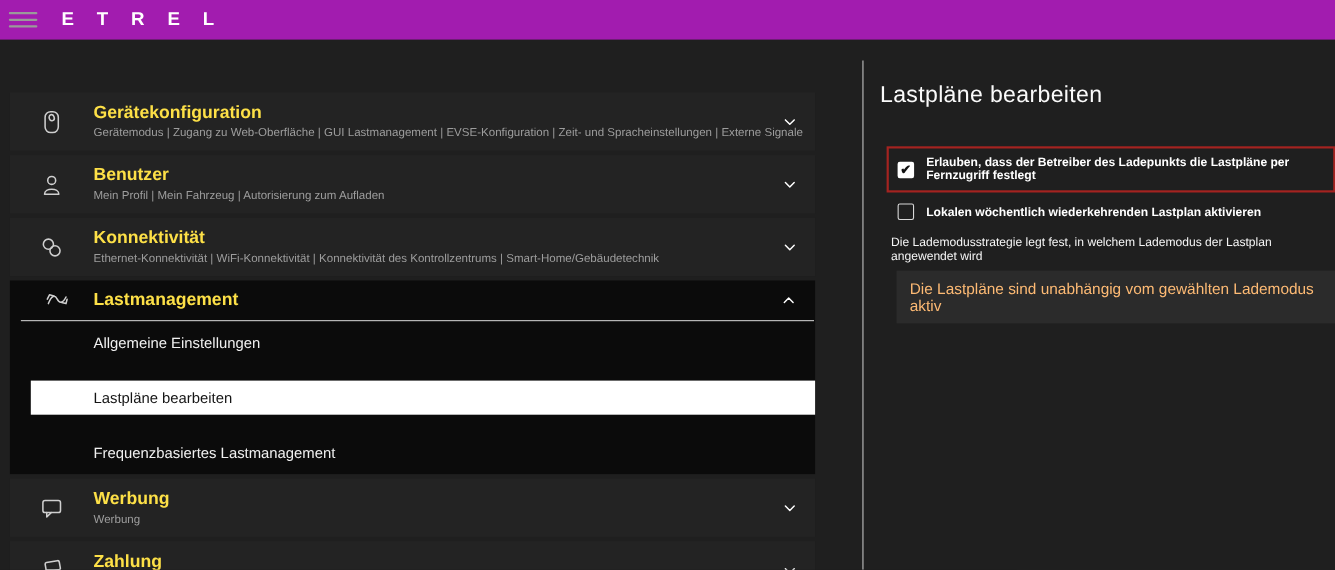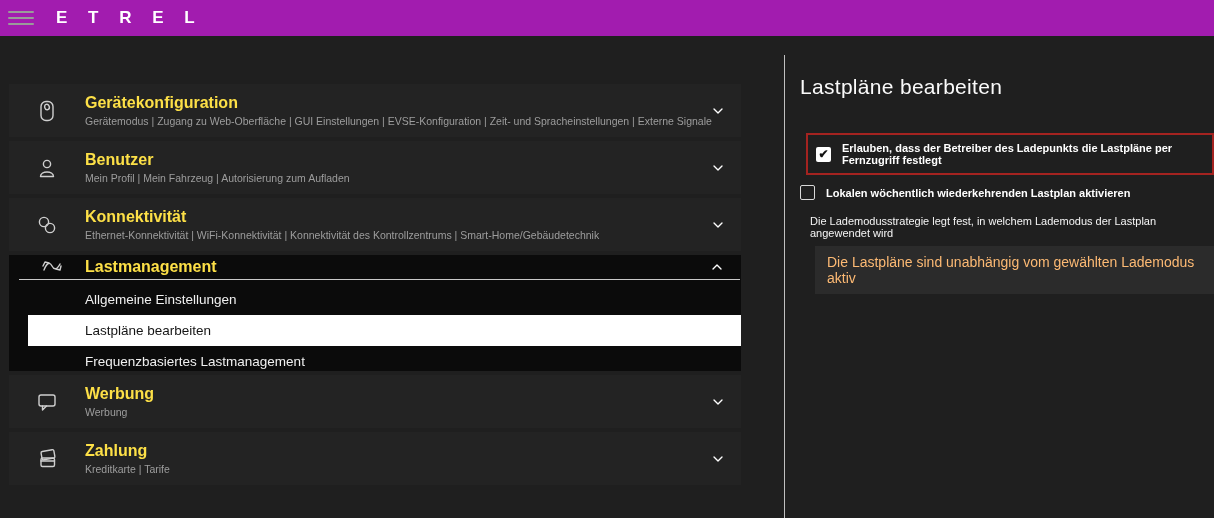--- a/index.html
+++ b/index.html
@@ -31,38 +31,38 @@
     display:flex; align-items:center; cursor:pointer;
   }
   .icon-box { width:76px; display:flex; justify-content:center; align-items:center; flex:0 0 76px; }
   .icon-box svg { stroke:#cfcfcf; fill:none; stroke-width:1.4; stroke-linecap:round; stroke-linejoin:round; }
   .sec-text { flex:1; min-width:0; }
   .sec-title { font-size:16px; font-weight:bold; color:#fde047; }
   .sec-sub { font-size:10.5px; color:#9d9d9d; margin-top:3px; white-space:nowrap; }
   .chev-box { width:46px; flex:0 0 46px; display:flex; justify-content:center; align-items:center; }
   .chev-box svg { stroke:#ffffff; fill:none; stroke-width:2; stroke-linecap:round; stroke-linejoin:round; }
   
-  .section-expanded { background:#0b0b0b; height:116px; display:flex; flex-direction:column; }
+  .section-expanded { background:#0b0b0b; height:176px; display:flex; flex-direction:column; }
   .exp-header { height:37px; display:flex; align-items:center; cursor:pointer;
                 border-bottom:1px solid #c9c9c9; margin:0 1px 0 10px; }
   .exp-header .icon-box { flex-basis:66px; width:66px; }
   .exp-items { flex:1; display:flex; flex-direction:column; justify-content:space-between; padding:4px 0; }
   .exp-item { height:31px; display:flex; align-items:center; padding-left:76px;
               font-size:13.5px; color:#f0f0f0; cursor:pointer; }
   .exp-item.selected { background:#ffffff; color:#151515; margin-left:19px; padding-left:57px; }
   
   .vdivider { position:absolute; left:784px; top:55px; width:1px; height:463px; background:#c0c0c0; }
   .main { position:absolute; left:800px; top:75px; right:0; }
   .page-title { font-size:21px; font-weight:400; color:#fafafa; letter-spacing:0.3px; }
   .opt-row { display:flex; align-items:center; gap:11px; }
   .opt-highlight {
     margin-top:34px; margin-left:6px; width:fit-content;
     border:2px solid #a42320; padding:7px 11px 7px 8px;
   }
-  .opt-plain { margin-top:10px; margin-left:0; }
+  .opt-plain { margin-top:10px; margin-left:16px; }
   .cbx {
     width:15px; height:15px; flex:0 0 15px; border-radius:2px; cursor:pointer;
     display:flex; align-items:center; justify-content:center;
   }
   .cbx.checked { background:#ffffff; color:#111111; font-size:12px; font-weight:bold; line-height:1; }
   .cbx.unchecked { background:transparent; border:1px solid #d8d8d8; }
   .opt-label { font-size:11px; font-weight:bold; color:#ffffff; }
   .strategy-label { margin-top:15px; margin-left:10px; font-size:11px; font-weight:normal; color:#f5f5f5; }
   .strategy-box {
     margin-top:7px; margin-left:15px; background:#2b2b2b;
@@ -85,21 +85,21 @@
 
   <div class="section">
     <div class="icon-box">
       <svg width="24" height="24" viewBox="0 0 24 24">
         <rect x="6" y="2.5" width="12" height="19" rx="5"></rect>
         <ellipse cx="12" cy="8" rx="2.3" ry="2.8" transform="rotate(-18 12 8)"></ellipse>
       </svg>
     </div>
     <div class="sec-text">
       <div class="sec-title">Gerätekonfiguration</div>
-      <div class="sec-sub">Gerätemodus   |  Zugang zu Web-Oberfläche   |  GUI Einstellungen   |  EVSE-Konfiguration   |  Zeit- und Spracheinstellungen   |  Externe Signale</div>
+      <div class="sec-sub">Gerätemodus   |  Zugang zu Web-Oberfläche   |  GUI Lastmanagement   |  EVSE-Konfiguration   |  Zeit- und Spracheinstellungen   |  Externe Signale</div>
     </div>
     <div class="chev-box">
       <svg width="16" height="16" viewBox="0 0 24 24">
           <polyline points="6,9 12,15 18,9"></polyline>
         </svg>
     </div>
   </div>
 
   <div class="section">
     <div class="icon-box">

